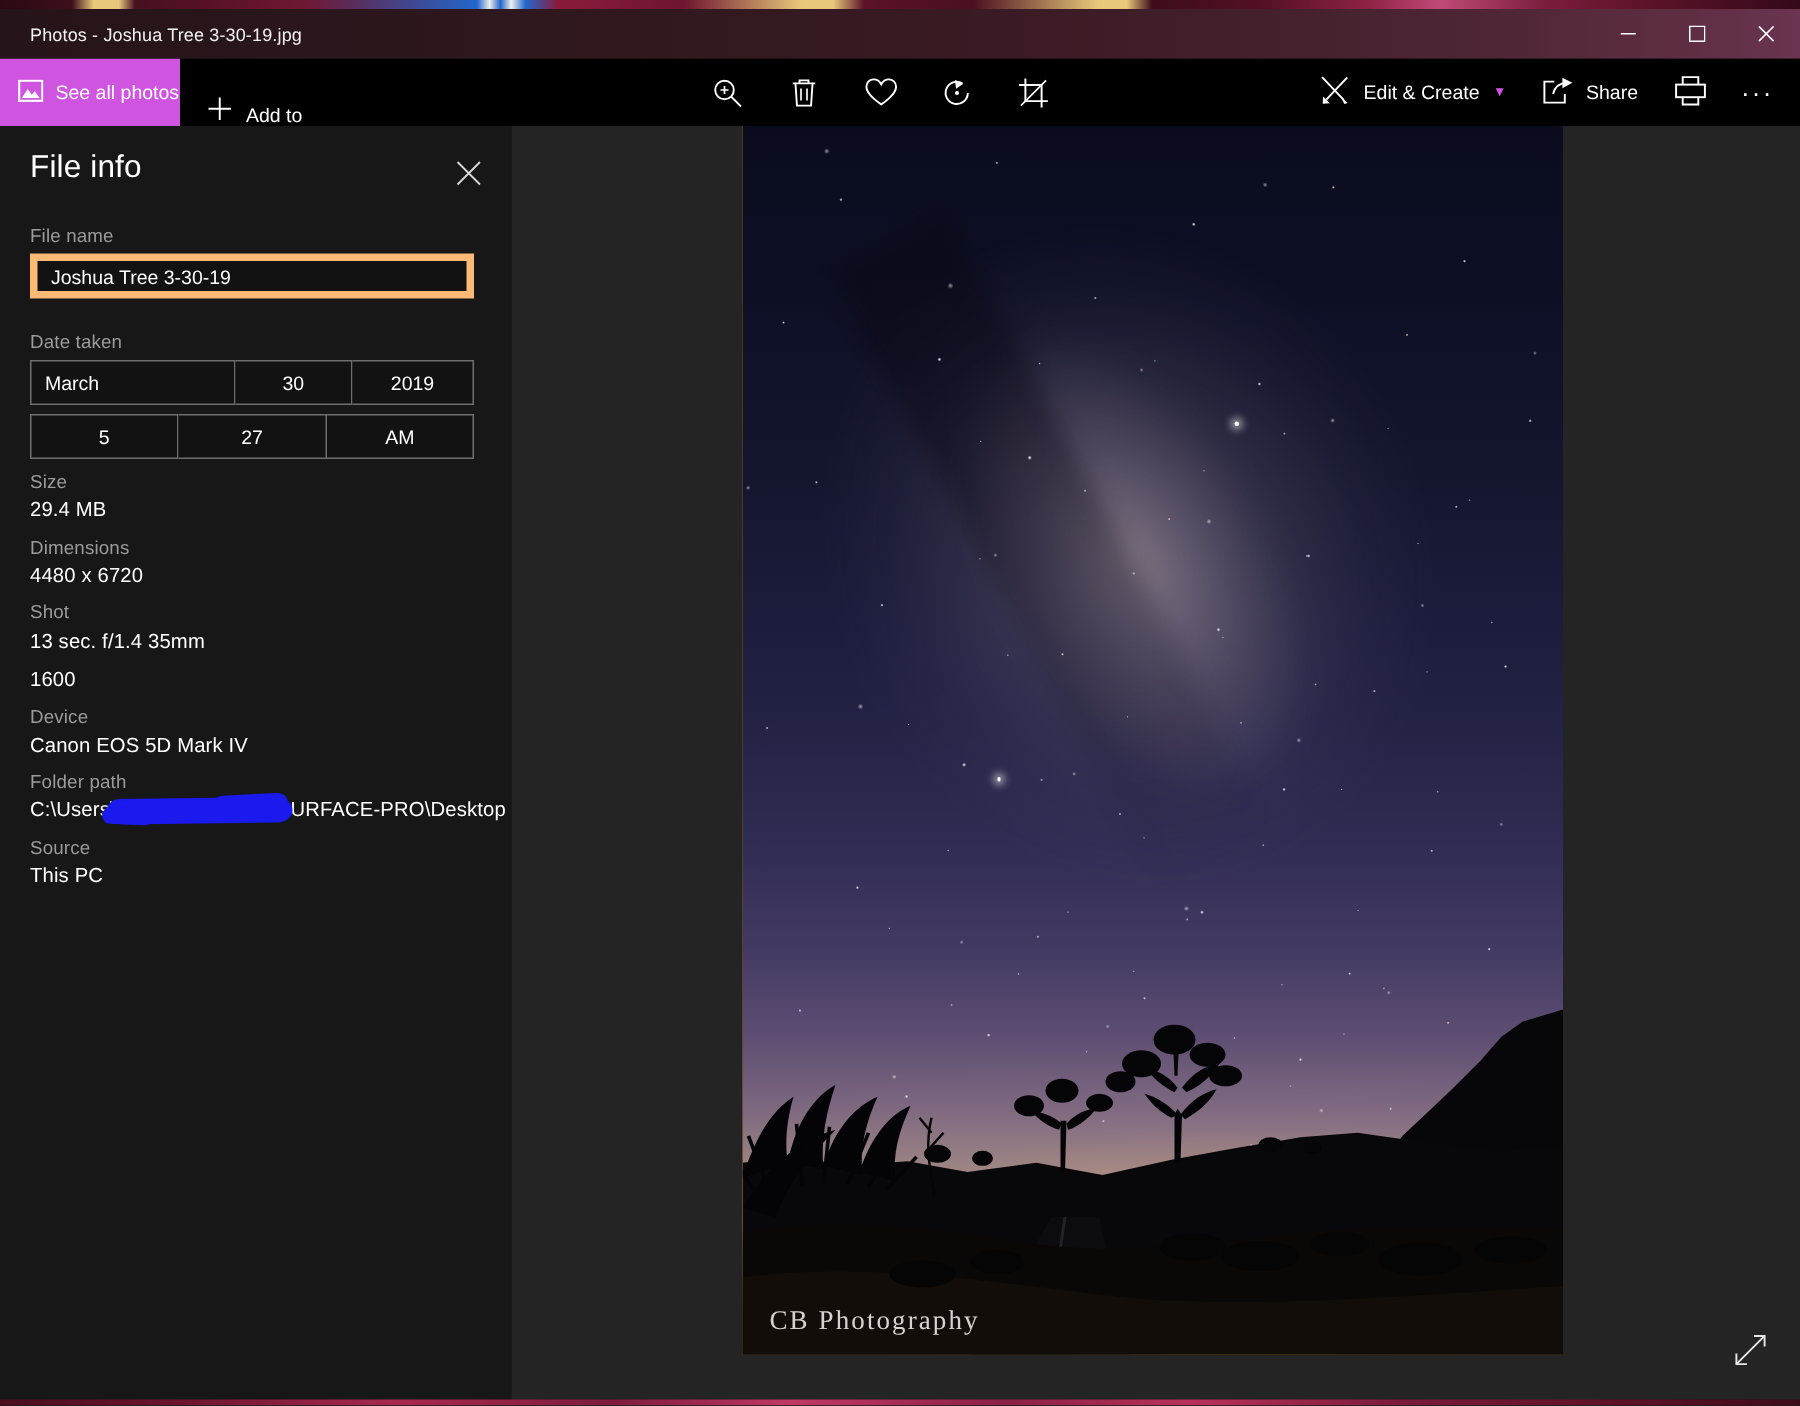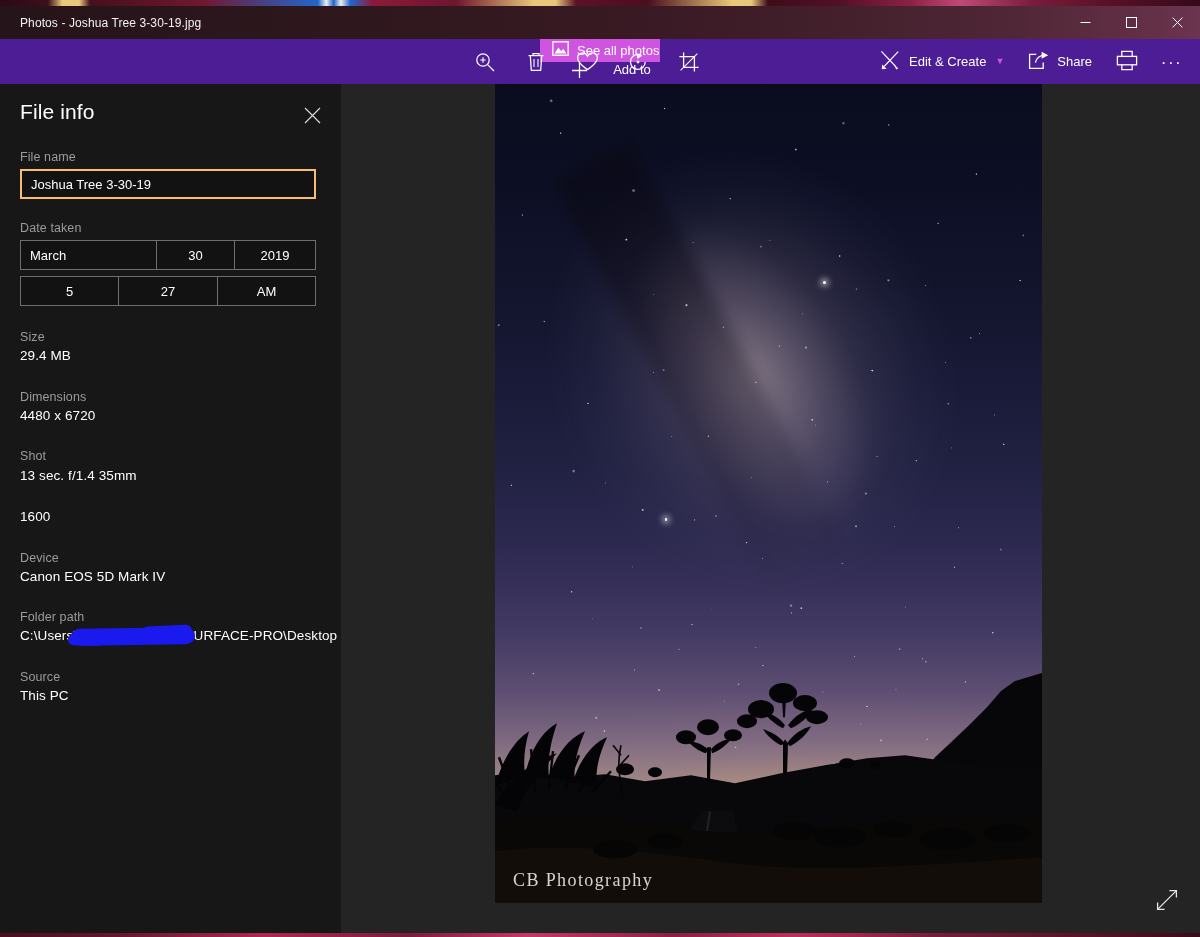--- a/index.html
+++ b/index.html
@@ -77,44 +77,42 @@
     display: flex; align-items: center; justify-content: center;
     color: #ffffff;
   }
   .win-btn svg { display: block; }
 
   
   .toolbar {
     position: absolute;
     left: 0; top: 39px;
     width: 1200px; height: 45px;
-    background: #4c1d95;
+    background: #000000;
     display: flex;
     align-items: center;
     z-index: 25;
-    flex-direction: column;
   }
   .see-all {
     width: 120px; height: 45px;
     background: #cf55e0;
     display: flex; align-items: center;
     gap: 8px;
     padding-left: 12px;
     color: #ffffff;
     font-size: 13px;
     white-space: nowrap;
   }
   .add-to {
-    display: flex; align-items: flex-start; gap: 25px;
+    display: flex; align-items: flex-end; gap: 9px;
     padding: 0 16px 0 18px;
     height: 45px;
     color: #ffffff;
     font-size: 13px;
     white-space: nowrap;
-    margin-left: 20px;
   }
   .tb-center {
     position: absolute;
     left: 470px; top: 0;
     height: 45px;
     display: flex; align-items: center;
     gap: 21px;
   }
   .tb-icon {
     width: 30px; height: 32px;
@@ -170,21 +168,21 @@
   .fi-body { padding: 0 20px; margin-top: 20px; }
 
   .fi-label {
     color: #9b9b9b;
     font-size: 12.5px;
     margin-bottom: 5px;
     letter-spacing: 0.1px;
   }
   .fi-input {
     width: 296px; height: 30px;
-    border: 2px solid #fdba74;
+    border: 5px solid #fdba74;
     background: #121212;
     color: #ffffff;
     font-size: 13px;
     font-family: inherit;
     padding: 0 9px;
     display: flex; align-items: center;
     outline: none;
   }
 
   .fi-group { margin-top: 22px; }
@@ -204,21 +202,21 @@
     padding: 0 9px;
   }
   .date-cell + .date-cell { border-left: none; }
   .dc-month { flex: 0 0 137px; justify-content: flex-start; }
   .dc-day   { flex: 0 0 78px;  justify-content: center; }
   .dc-year  { flex: 1 1 auto;  justify-content: center; }
   .dc-hour  { flex: 0 0 99px;  justify-content: center; }
   .dc-min   { flex: 0 0 99px;  justify-content: center; }
   .dc-ampm  { flex: 1 1 auto;  justify-content: center; }
 
-  .meta-block { margin-top: 22px; }
+  .meta-block { margin-top: 6px; }
   .meta-key {
     color: #9b9b9b;
     font-size: 12.5px;
     letter-spacing: 0.1px;
     line-height: 1.45;
   }
   .meta-val {
     color: #ffffff;
     font-size: 13.5px;
     letter-spacing: 0.1px;

